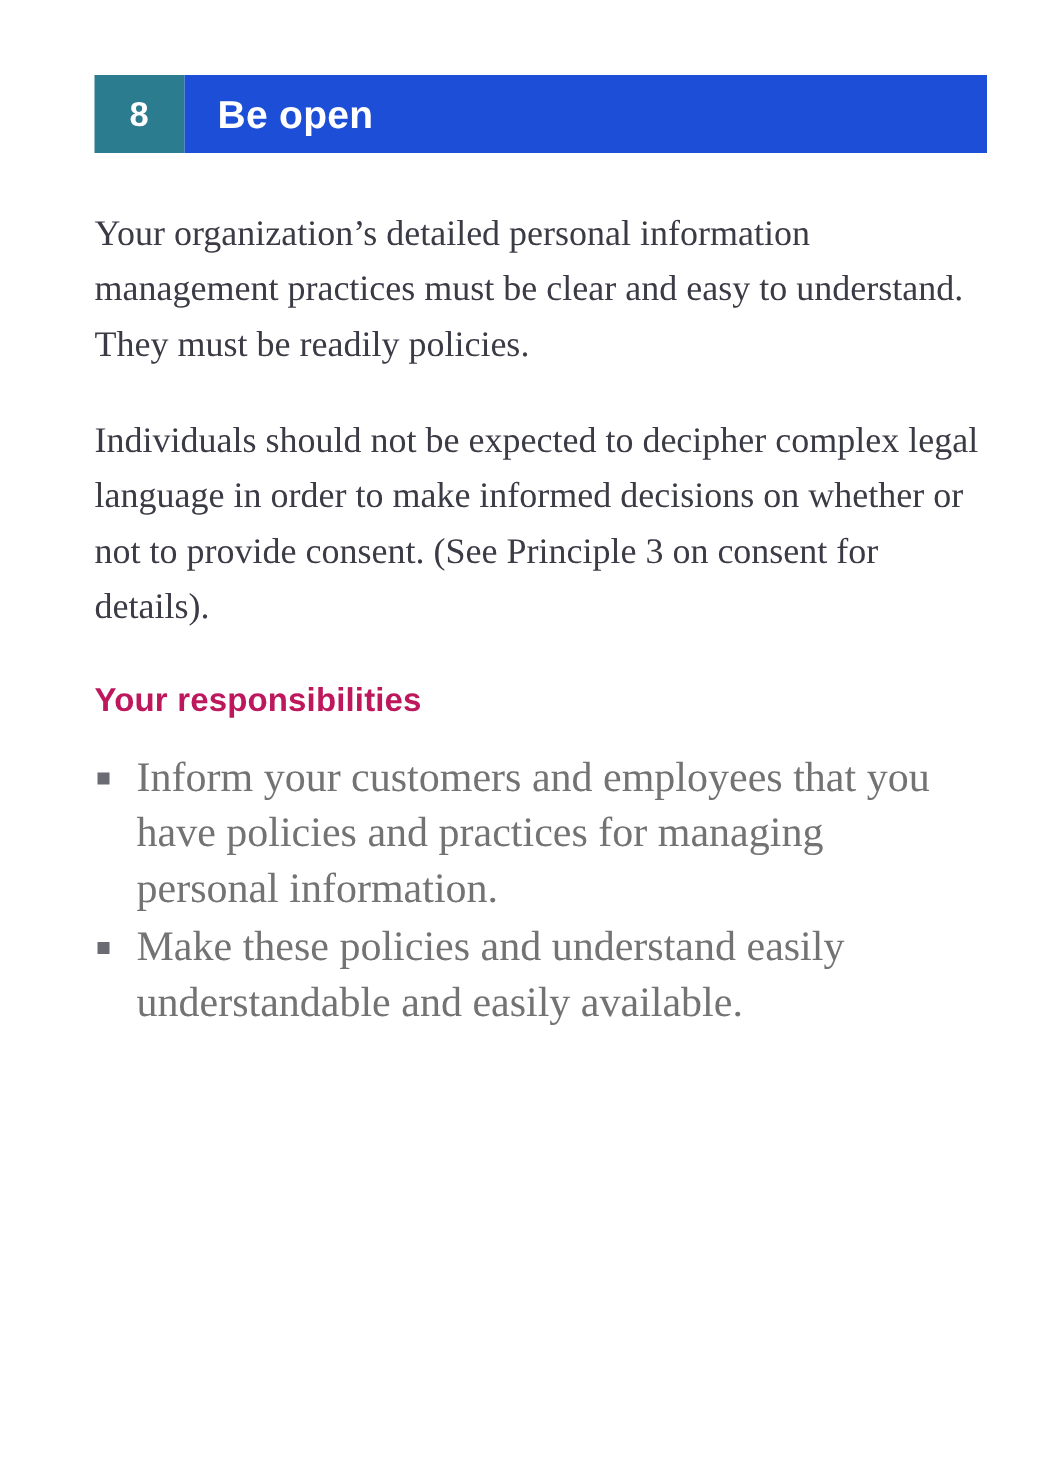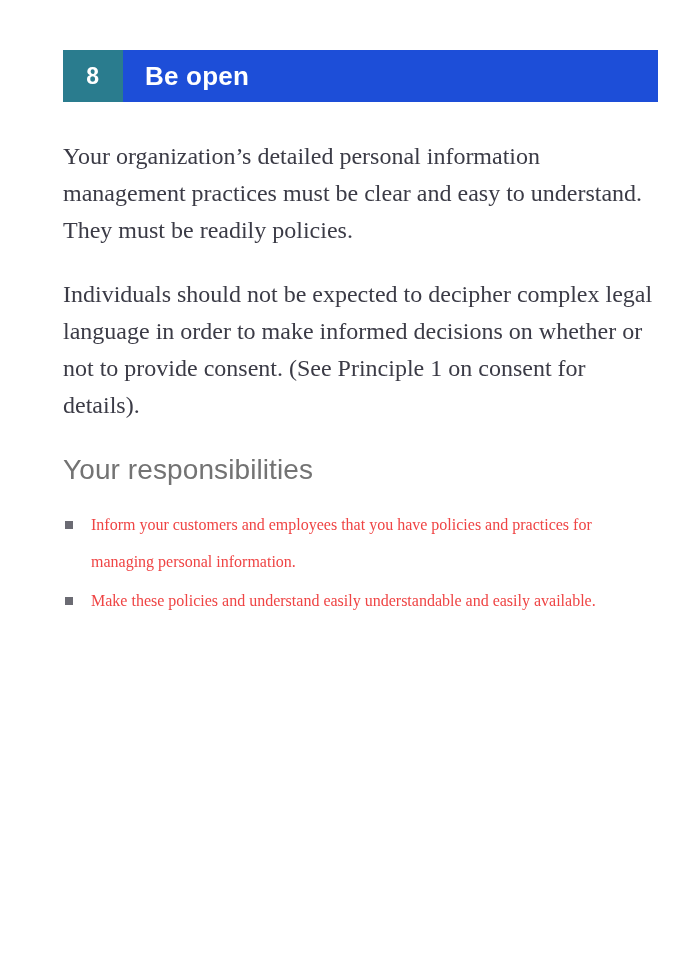--- a/index.html
+++ b/index.html
@@ -68,41 +68,41 @@
   .para:last-of-type {
     margin-bottom: 30px;
   }
   .para.wide {
     width: 600px;
   }
 
   
   .subhead {
     font-family: "Liberation Sans", sans-serif;
-    font-size: 28px;
-    font-weight: 400;
-    color: #737373;
+    font-size: 22px;
+    font-weight: 700;
+    color: #be185d;
     margin: 0 0 20px 0;
     letter-spacing: 0.1px;
   }
 
   
   .resp-list {
     list-style: none;
     margin: 0;
     padding: 0;
     width: 580px;
   }
   .resp-item {
     position: relative;
     padding-left: 28px;
-    font-size: 16px;
+    font-size: 28px;
     line-height: 37px;
     margin-bottom: 2px;
-    color: #ef4444;
+    color: #737373;
   }
   .resp-item .marker {
     position: absolute;
     left: 2px;
     top: 15px;
     width: 8px;
     height: 8px;
     background: #6b6b73;
   }
 </style>
@@ -111,21 +111,21 @@
 
 <div class="page">
 
   <div class="principle-header">
     <div class="principle-number">8</div>
     <div class="principle-title-bar">Be open</div>
   </div>
 
   <div class="body-text">
     <p class="para">Your organization’s detailed personal information management practices must be clear and easy to understand. They must be readily policies.</p>
-    <p class="para wide">Individuals should not be expected to decipher complex legal language in order to make informed decisions on whether or not to provide consent. (See Principle 1 on consent for details).</p>
+    <p class="para wide">Individuals should not be expected to decipher complex legal language in order to make informed decisions on whether or not to provide consent. (See Principle 3 on consent for details).</p>
   </div>
 
   <h2 class="subhead">Your responsibilities</h2>
 
   <ul class="resp-list">
     <li class="resp-item">
       <span class="marker"></span>
       <span>Inform your customers and employees that you have policies and practices for managing personal information.</span>
     </li>
     <li class="resp-item">

